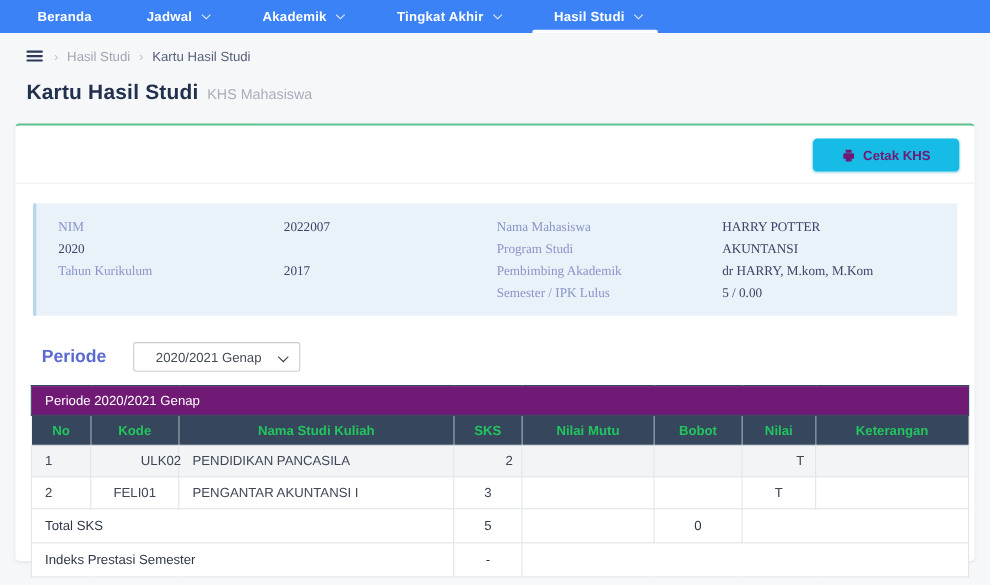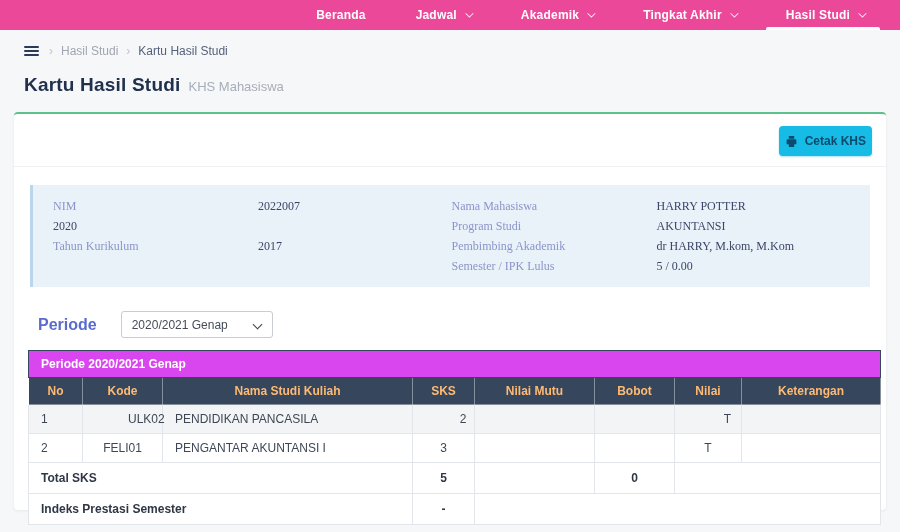--- a/index.html
+++ b/index.html
@@ -4,23 +4,22 @@
 <style>
   * { margin:0; padding:0; box-sizing:border-box; }
   html,body { width:900px; height:532px; overflow:hidden; }
   body {
     font-family:"Liberation Sans","DejaVu Sans",sans-serif;
     background:#f6f7f9; color:#3d4554; font-size:12px;
   }
 
   
   .topnav {
-    height:30px; background:#ec4899; display:flex; align-items:stretch;
+    height:30px; background:#3b82f6; display:flex; align-items:stretch;
     padding-left:20px;
-    justify-content:flex-end;
   }
   .nav-item {
     display:flex; align-items:center; gap:6px; color:#ffffff;
     font-size:12px; font-weight:600; padding:0 14px; margin-right:22px;
     position:relative; cursor:pointer; letter-spacing:.2px;
   }
   .nav-item.active { font-weight:700; }
   .nav-item.active::after {
     content:""; position:absolute; left:-6px; right:-2px; bottom:0;
     height:3px; background:#ffffff; border-radius:2px 2px 0 0;
@@ -51,72 +50,72 @@
   
   .card {
     margin:16px 14px 0 14px; background:#ffffff; border-radius:4px;
     border-top:2px solid #5cc08d;
     box-shadow:0 1px 3px rgba(40,50,70,.08);
     padding-bottom:16px; height:398px;
   }
   .card-toolbar { display:flex; justify-content:flex-end; padding:12px 14px 10px 14px; }
   .print-button {
     display:inline-flex; align-items:center; gap:7px;
-    background:#16bce6; color:#0c4a6e; font-weight:bold; font-size:12px;
-    border:none; border-radius:4px; padding:8px 6px; cursor:pointer;
+    background:#16bce6; color:#701a75; font-weight:bold; font-size:12px;
+    border:none; border-radius:4px; padding:8px 26px; cursor:pointer;
     box-shadow:0 1px 2px rgba(20,160,200,.35);
   }
   .print-button svg { display:block; }
   .card-divider { border-bottom:1px solid #eef0f3; }
 
   
   .info-panel {
     margin:18px 16px 0 16px; background:#e9f2f9; border-left:3px solid #bad6eb;
     padding:11px 20px; display:flex;
   }
   .info-col { width:50%; }
   .info-row { display:flex; line-height:20px;font-family:Liberation Serif, serif; }
   .info-label { width:205px; color:#8b94c9; }
   .info-value { color:#3c4567; font-weight:500; }
 
   
   .periode-row { display:flex; align-items:center; gap:24px; margin:24px 0 0 24px; }
   .periode-label { color:#5a6bd0; font-weight:bold; font-size:16px; }
   .select-box {
     width:152px; height:27px; border:1px solid #c9ccd2; border-radius:3px;
-    background:#ffffff; display:flex; align-items:center; padding:0 10px;
+    background:#ffffff; display:flex; align-items:center; padding:0 20px;
     color:#454c58; cursor:pointer; position:relative;
   }
   .chevron-down-icon {
     position:absolute; right:11px; top:9px; width:7px; height:7px;
     border-right:1.6px solid #3c4450; border-bottom:1.6px solid #3c4450;
     transform:rotate(45deg);
   }
 
   
   .khs-table {
     margin:12px 10px 0 14px; border-collapse:collapse; table-layout:fixed;
     width:852px; font-size:12px;
   }
   .khs-table .band td {
-    background:#d946ef; color:#ffffff; font-weight:bold; text-align:left;
+    background:#701a75; color:#ffffff; font-weight:normal; text-align:left;
     padding:6px 12px; border:1px solid #36465c;
   }
   .khs-table th {
-    background:#36465c; color:#fdba74; font-weight:bold; text-align:center;
+    background:#36465c; color:#22c55e; font-weight:bold; text-align:center;
     padding:6px 4px; border:1px solid rgba(255,255,255,.4);
     border-top-color:rgba(255,255,255,.7);
   }
   .khs-table td {
     border:1px solid #e2e5e9; padding:7px 6px; color:#3f4756; background:#fff;
   }
   .khs-table tbody tr.striped td { background:#f3f4f6;padding-left:45px; }
   .td-left { text-align:left; padding-left:12px !important; }
   .td-center { text-align:center; }
-  .khs-table .footer-row td { font-weight:bold; color:#2f3747; padding:8px 6px; }
+  .khs-table .footer-row td { font-weight:normal; color:#2f3747; padding:8px 6px; }
 </style>
 </head>
 <body>
 
 <nav class="topnav">
   <div class="nav-item">
     <span>Beranda</span>
   </div>
   <div class="nav-item">
     <span>Jadwal</span>

